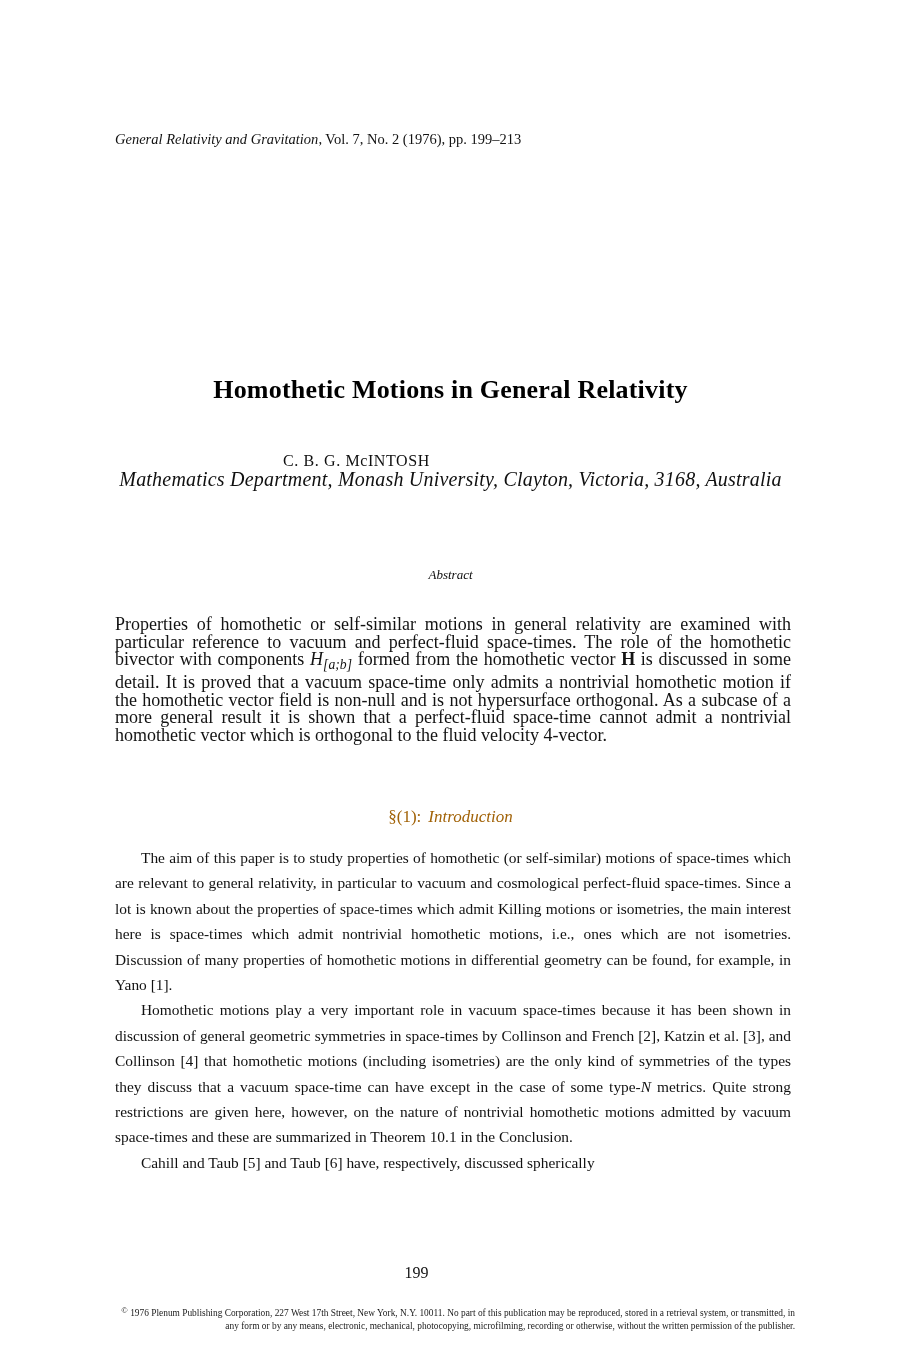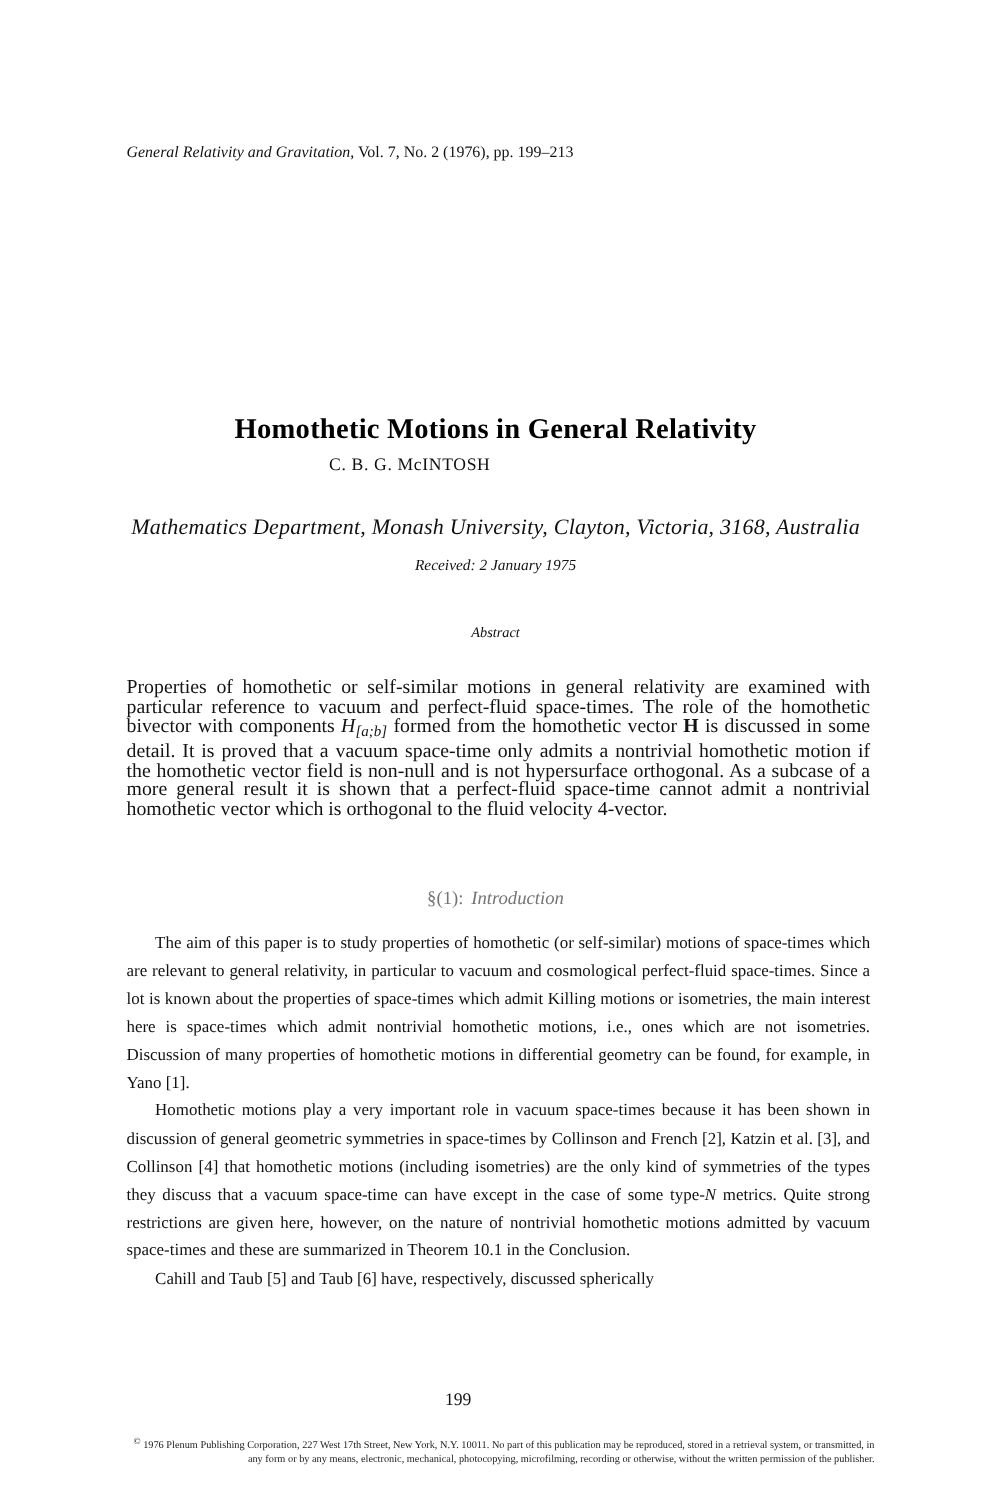--- a/index.html
+++ b/index.html
@@ -43,27 +43,26 @@
     width: 901px;
     text-align: center;
     font-size: 26px;
     font-weight: bold;
     letter-spacing: 0.2px;
     color: #000000;
   }
   .author {
     position: absolute;
     left: 0;
-    top: 396px;
+    top: 434px;
     width: 713px;
     text-align: center;
     font-size: 16px;
     letter-spacing: 0.6px;
     color: #101010;
-    padding-left: 16px;
   }
   .affiliation {
     position: absolute;
     left: 0;
     top: 450px;
     width: 901px;
     text-align: center;
     font-size: 20px;
     font-style: italic;
     letter-spacing: 0.2px;
@@ -115,21 +114,21 @@
   }
 
   
   .section-heading {
     position: absolute;
     left: 0;
     top: 789px;
     width: 901px;
     text-align: center;
     font-size: 17px;
-    color: #737373;
+    color: #a16207;
   }
   .section-heading .sec-num {
     font-style: normal;
   }
   .section-heading .sec-title {
     font-style: italic;
     margin-left: 7px;
   }
 
   
@@ -187,21 +186,20 @@
   <div class="journal-header">
     <span class="jtitle">General Relativity and Gravitation</span><span>, Vol. 7, No. 2 (1976), pp. 199–213</span>
   </div>
 
   <h1 class="paper-title">Homothetic Motions in General Relativity</h1>
 
   <div class="author">C. B. G. McINTOSH</div>
 
   <div class="affiliation">Mathematics Department, Monash University, Clayton, Victoria, 3168, Australia</div>
 
-  <div class="received">Received: 2 January 1975</div>
 
   <div class="abstract-heading">Abstract</div>
 
   <div class="abstract-body"><span>Properties of homothetic or self-similar motions in general relativity are examined with particular reference to vacuum and perfect-fluid space-times. The role of the homothetic bivector with components </span><span class="mathvar">H</span><sub>[a;b]</sub><span> formed from the homothetic vector </span><span class="upbold">H</span><span> is discussed in some detail. It is proved that a vacuum space-time only admits a nontrivial homothetic motion if the homothetic vector field is non-null and is not hypersurface orthogonal. As a subcase of a more general result it is shown that a perfect-fluid space-time cannot admit a nontrivial homothetic vector which is orthogonal to the fluid velocity 4-vector.</span></div>
 
   <div class="section-heading"><span class="sec-num">§(1):</span><span class="sec-title">Introduction</span></div>
 
   <div class="body-text">
     <p>The aim of this paper is to study properties of homothetic (or self-similar) motions of space-times which are relevant to general relativity, in particular to vacuum and cosmological perfect-fluid space-times. Since a lot is known about the properties of space-times which admit Killing motions or isometries, the main interest here is space-times which admit nontrivial homothetic motions, i.e., ones which are not isometries. Discussion of many properties of homothetic motions in differential geometry can be found, for example, in Yano [1].</p>
     <p><span>Homothetic motions play a very important role in vacuum space-times because it has been shown in discussion of general geometric symmetries in space-times by Collinson and French [2], Katzin et al. [3], and Collinson [4] that homothetic motions (including isometries) are the only kind of symmetries of the types they discuss that a vacuum space-time can have except in the case of some type-</span><span class="mathvar">N</span><span> metrics. Quite strong restrictions are given here, however, on the nature of nontrivial homothetic motions admitted by vacuum space-times and these are summarized in Theorem 10.1 in the Conclusion.</span></p>

